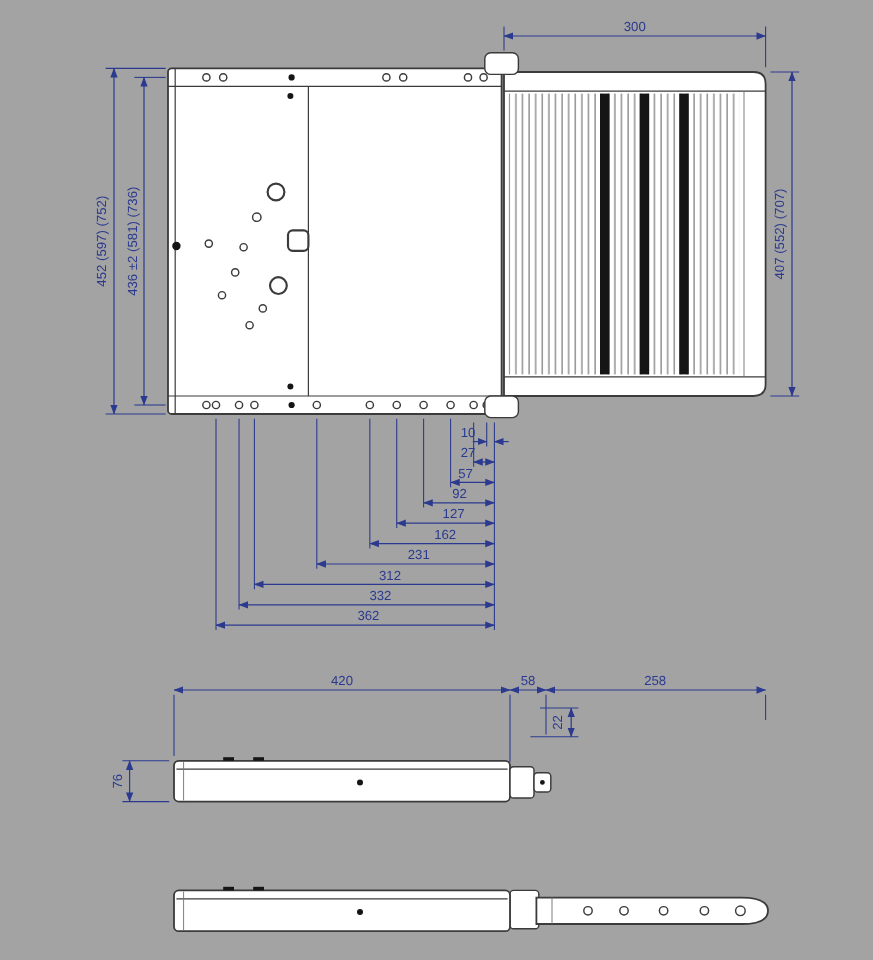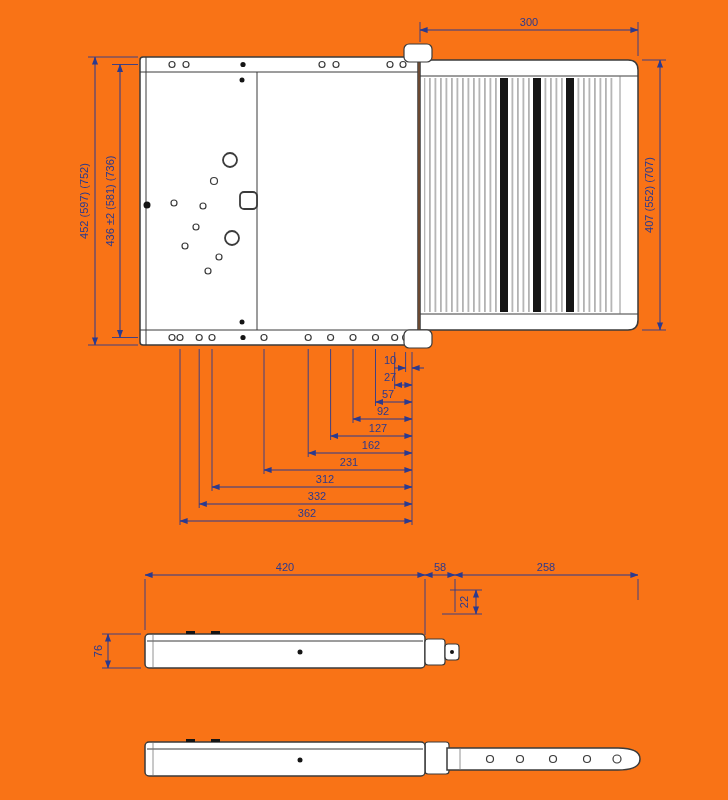--- a/index.html
+++ b/index.html
@@ -1,17 +1,17 @@
 <!DOCTYPE html>
 <html><head>
 <meta charset="utf-8">
 <style>
   
   html,body{margin:0;padding:0;background:#ffffff;}
-  .page{width:728px;height:800px;background:#f97316;position:relative;
+  .page{width:728px;height:800px;background:#a3a3a3;position:relative;
         font-family:"Liberation Sans",sans-serif;overflow:hidden;}
   svg{display:block;}
   .oln{fill:#ffffff;stroke:#3b3b3b;stroke-width:1.5;}
   .oln2{fill:#ffffff;stroke:#3b3b3b;stroke-width:1.2;}
   .ln{stroke:#3b3b3b;stroke-width:1;fill:none;}
   .lnl{stroke:#777777;stroke-width:.8;fill:none;}
   .dk{fill:#151515;stroke:none;}
   .hole{fill:#ffffff;stroke:#3b3b3b;stroke-width:1.2;}
   .ring{fill:#ffffff;stroke:#3b3b3b;stroke-width:1.8;}
   .dim{stroke:#2b3a8f;stroke-width:1;fill:none;}

